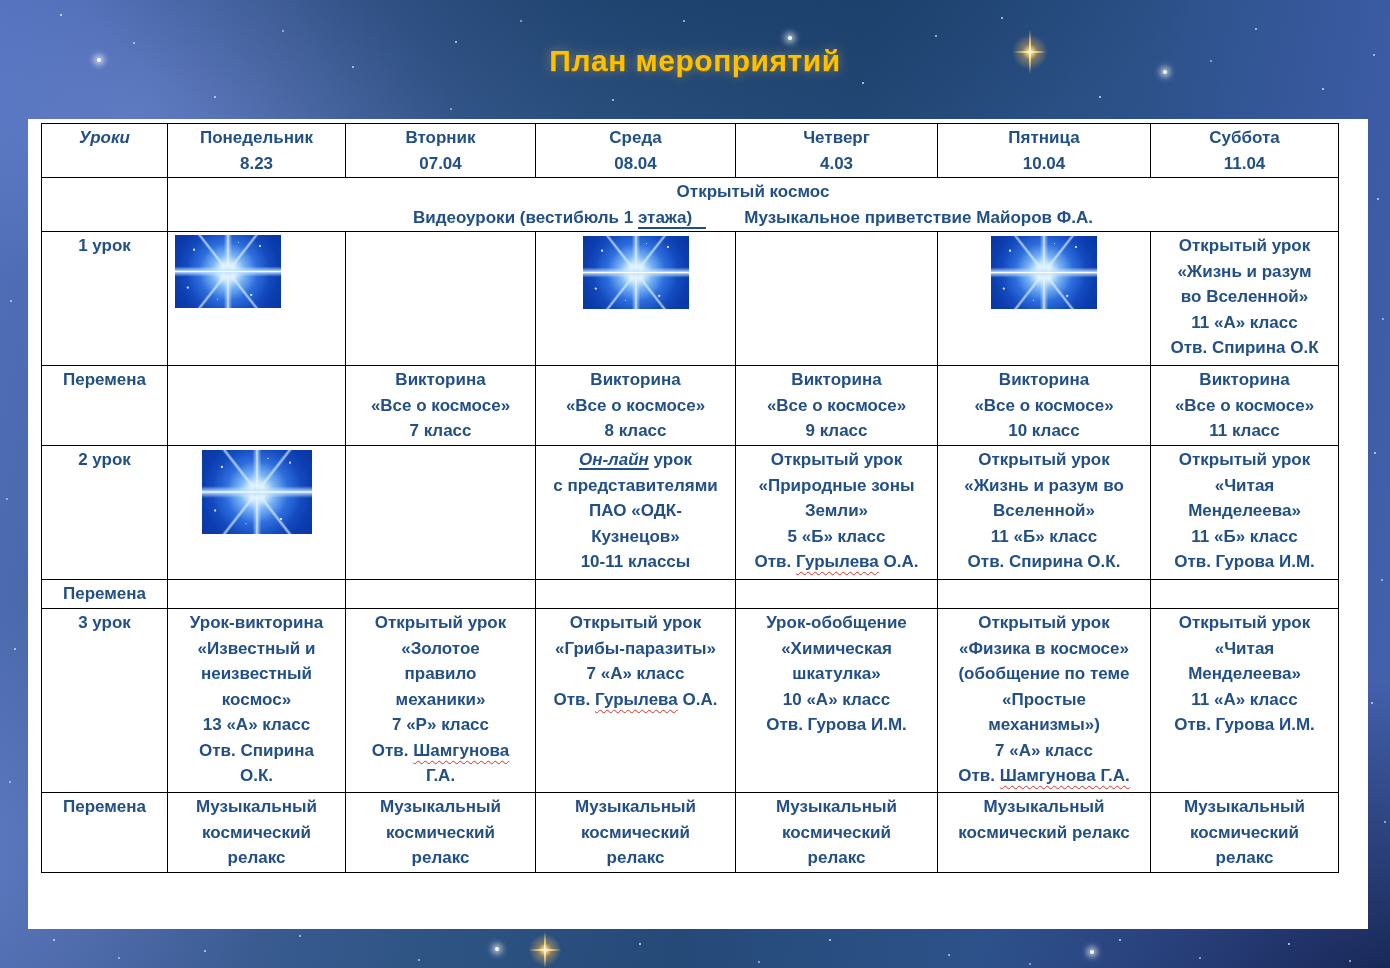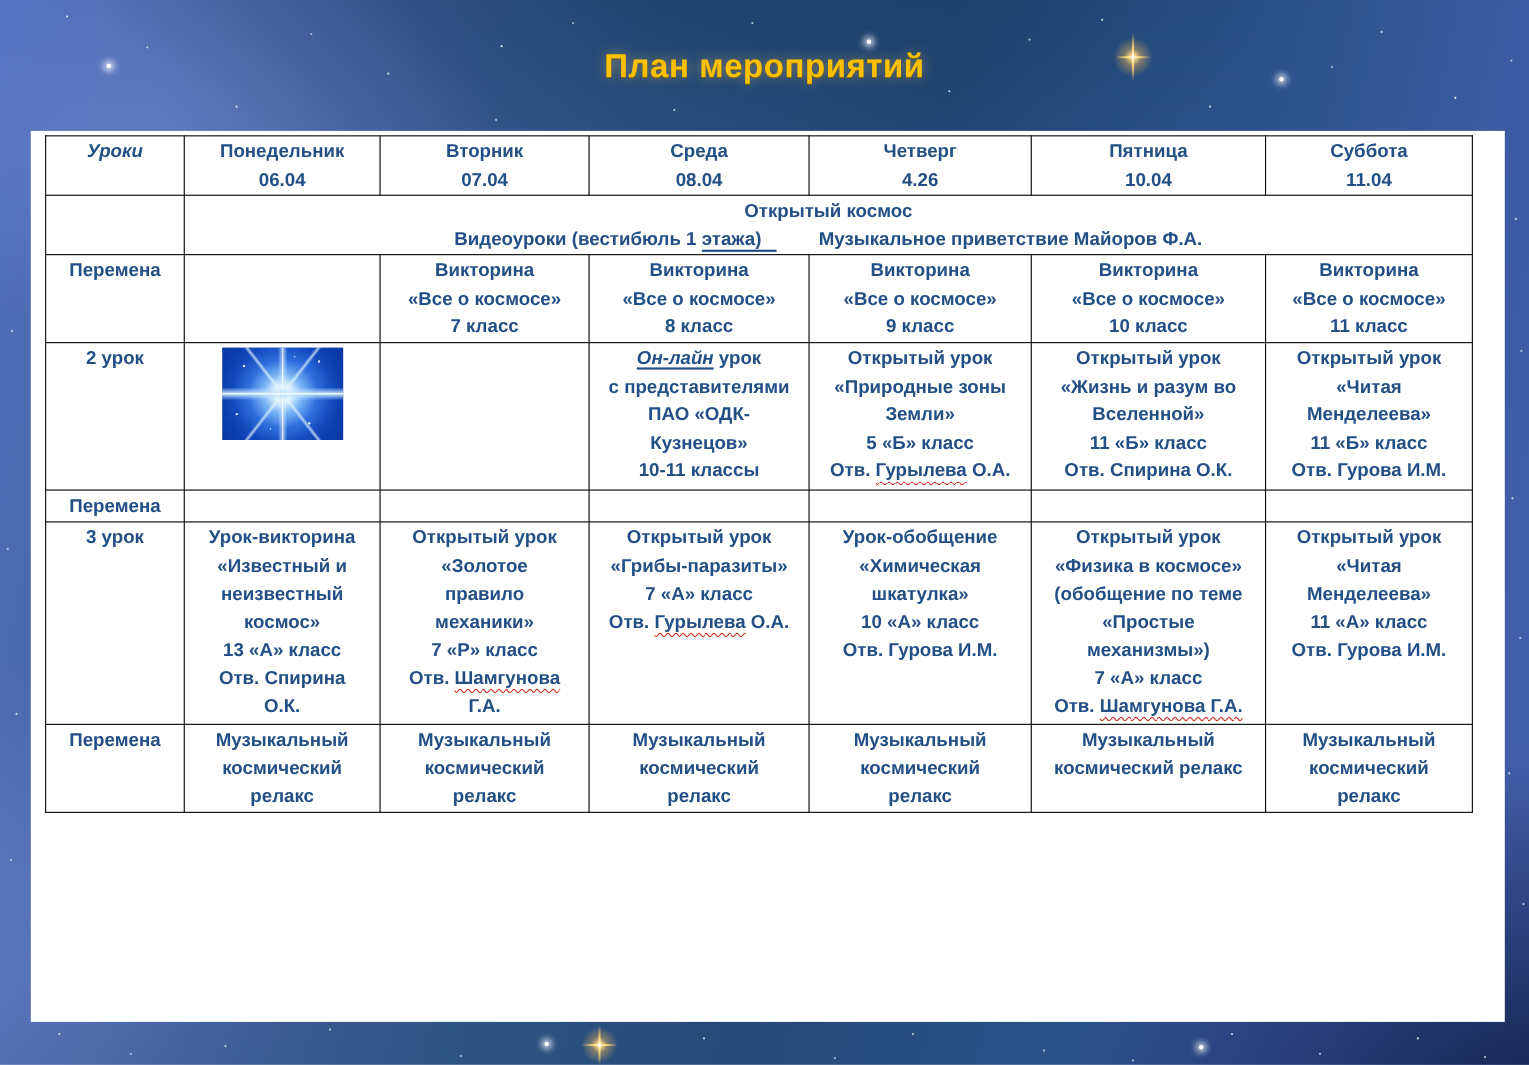--- a/index.html
+++ b/index.html
@@ -135,33 +135,33 @@
     </colgroup>
 
     <tbody>
 
     <tr class="hr2">
       <td class="mid">
         <span>Уроки</span>
       </td>
       <td class="dh">
         <span>Понедельник</span>
-        <span class="date">06.04</span>
+        <span class="date">8.23</span>
       </td>
       <td class="dh">
         <span>Вторник</span>
         <span class="date">07.04</span>
       </td>
       <td class="dh">
         <span>Среда</span>
         <span class="date">08.04</span>
       </td>
       <td class="dh">
         <span>Четверг</span>
-        <span class="date">4.26</span>
+        <span class="date">4.03</span>
       </td>
       <td class="dh">
         <span>Пятница</span>
         <span class="date">10.04</span>
       </td>
       <td class="dh">
         <span>Суббота</span>
         <span class="date">11.04</span>
       </td>
     </tr>
@@ -170,20 +170,43 @@
       <td></td>
       <td colspan="6">
         <div>Открытый космос</div>
         <div class="banner-line2">
           <span><span>Видеоуроки (вестибюль 1 </span><span class="u-pad">этажа)</span></span>
           <span>Музыкальное приветствие Майоров Ф.А.</span>
         </div>
       </td>
     </tr>
 
+    <tr class="r1">
+      <td>
+        <span>1 урок</span>
+      </td>
+      <td>
+        <div class="star-photo sp-left"></div>
+      </td>
+      <td></td>
+      <td>
+        <div class="star-photo"></div>
+      </td>
+      <td></td>
+      <td>
+        <div class="star-photo"></div>
+      </td>
+      <td>
+        <div class="ct">Открытый урок
+«Жизнь и разум
+во Вселенной»
+11 «А» класс
+Отв. Спирина О.К</div>
+      </td>
+    </tr>
 
     <tr class="r2">
       <td>
         <span>Перемена</span>
       </td>
       <td></td>
       <td>
         <div class="ct">Викторина
 «Все о космосе»
 7 класс</div>

